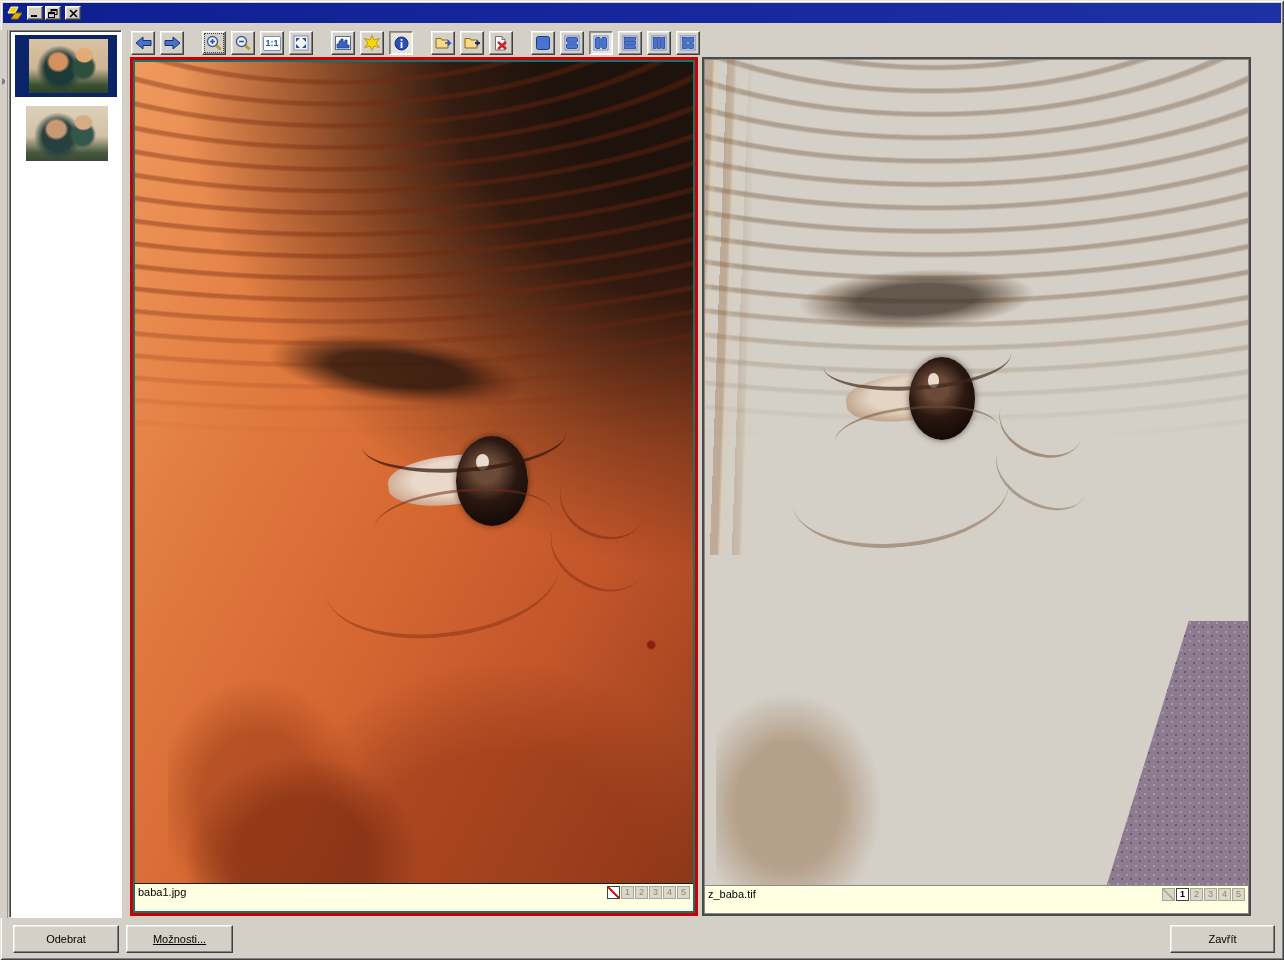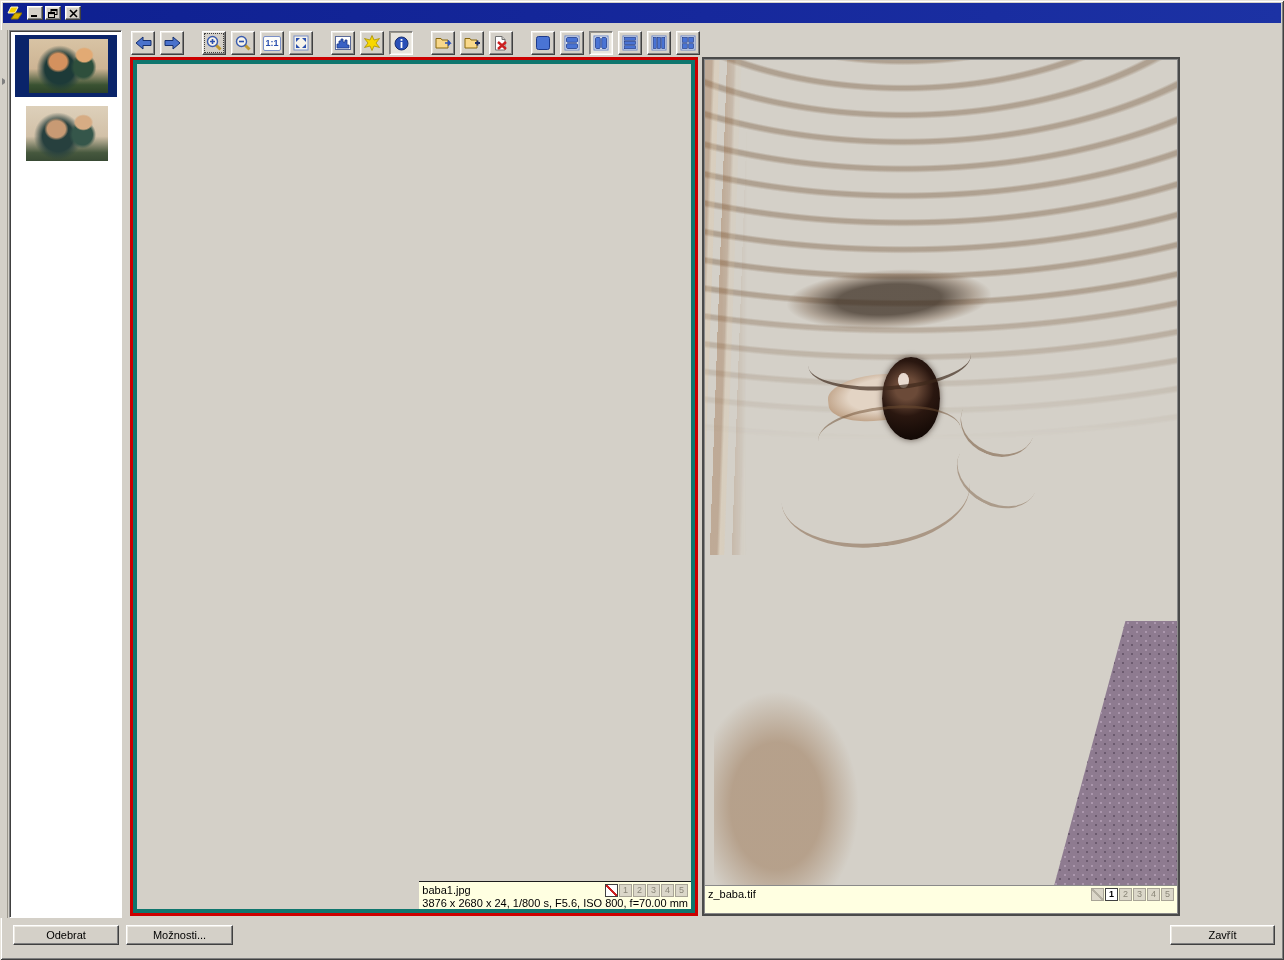--- a/index.html
+++ b/index.html
@@ -95,22 +95,22 @@
       radial-gradient(ellipse 16% 20% at 70% 30%, #d6ac84 0 60%, rgba(214,172,132,0) 75%),
       radial-gradient(ellipse 22% 34% at 69% 52%, #35564a 0 55%, rgba(53,86,74,0) 75%),
       radial-gradient(ellipse 19% 26% at 37% 42%, #c89a74 0 58%, rgba(200,154,116,0) 78%),
       radial-gradient(ellipse 42% 62% at 39% 55%, #27403e 0 45%, rgba(39,64,62,0) 70%),
       linear-gradient(180deg, #ddd0ba 0%, #d2c1a8 55%, #46583e 85%, #384a34 100%);
   }
 
   
   .pane { position:absolute; top:57px; display:flex; flex-direction:column; }
   .pane-left { left:130px; width:568px; height:859px; border:3px solid #cc0000; }
-  .pane-left .pane-inner { border:4px solid #0f766e;align-items:flex-end; }
-  .pane-right { left:702px; width:478px; height:859px; border:2px solid #4a4a4a; }
+  .pane-left .pane-inner { border:2px solid #0f766e; }
+  .pane-right { left:702px; width:549px; height:859px; border:2px solid #4a4a4a; }
   .pane-right .pane-inner { border:1px solid #8a8a8a; }
   .pane-inner { flex:1; display:flex; flex-direction:column; min-height:0; }
   .image-area { flex:1; position:relative; overflow:hidden; cursor:crosshair; }
 
   
   .face-left {
     background:
       radial-gradient(circle 7px at 92.5% 71%, rgba(130,20,8,.85) 0 45%, rgba(130,20,8,0) 75%),
       radial-gradient(ellipse 62% 42% at 66% 103%, rgba(140,50,20,.5) 0 45%, rgba(140,50,20,0) 72%),
       radial-gradient(ellipse 30% 18% at 30% 97%, rgba(90,25,8,.55) 0 40%, rgba(90,25,8,0) 70%),
@@ -211,28 +211,28 @@
   }
   .zbtn.active { background:#ffffff; border:1px solid #404040; color:#000; font-weight:bold; }
   .zbtn-diag::before { content:""; position:absolute; left:0; top:0; right:0; bottom:0;
     background:linear-gradient(to top right, rgba(0,0,0,0) 43%, #b4b0a2 43% 57%, rgba(0,0,0,0) 57%); }
   .zbtn-diag.active::before {
     background:linear-gradient(to top right, rgba(0,0,0,0) 43%, #cc2020 43% 57%, rgba(0,0,0,0) 57%); }
   .status-row2 { height:13px; white-space:nowrap; }
 
   
   .footer-btn {
-    position:absolute; top:925px; height:20px; background:#d4d0c8; font-size:11px; color:#000;
+    position:absolute; top:925px; height:28px; background:#d4d0c8; font-size:11px; color:#000;
     border:1px solid; border-color:#ffffff #404040 #404040 #ffffff;
     box-shadow: inset -1px -1px 0 #808080, inset 1px 1px 0 #ece9e2;
     display:flex; align-items:center; justify-content:center; cursor:pointer;
     font-family:"Liberation Sans", sans-serif;
   }
   .btn-remove { left:13px; width:106px; }
-  .btn-options { left:126px; width:107px; }
+  .btn-options { left:126px; width:107px;text-decoration:underline; }
   .btn-close { left:1170px; width:105px; }
 </style>
 </head>
 <body>
 
 <div class="window">
 
   <div class="titlebar">
     <svg class="app-icon" viewBox="0 0 15 14">
       <polygon points="4,1 11,1 8,7 1,7" fill="#f6d000" stroke="#fff8d0" stroke-width="1"></polygon>
@@ -423,21 +423,20 @@
           <span class="filename">baba1.jpg</span>
           <span class="zoomset">
             <span class="zbtn zbtn-diag active"></span>
             <span class="zbtn">1</span>
             <span class="zbtn">2</span>
             <span class="zbtn">3</span>
             <span class="zbtn">4</span>
             <span class="zbtn">5</span>
           </span>
         </div>
-        <div class="status-row2">3876 x 2680 x 24, 1/800 s, F5.6, ISO 800, f=70.00 mm</div>
       </div>
     </div>
   </div>
 
   <div class="pane pane-right">
     <div class="pane-inner">
       <div class="image-area face-right">
         <div class="wrinkle-band wb-cool"></div>
         <div class="ridge-left"></div>
         <div class="brow brow-cool"></div>

